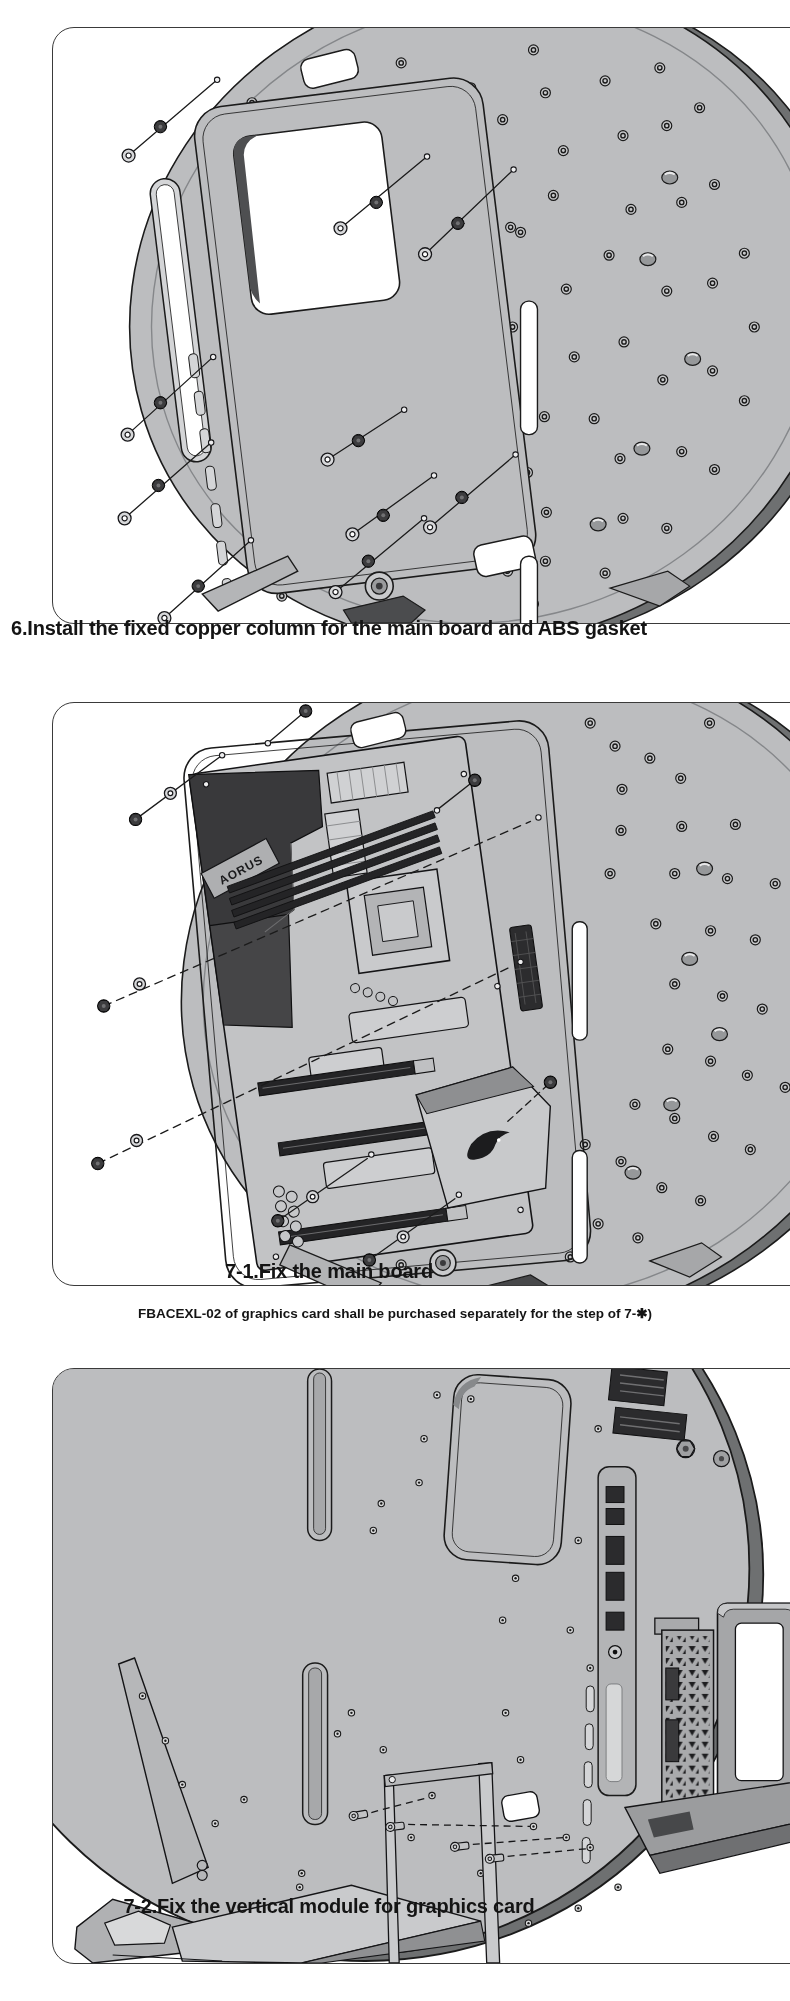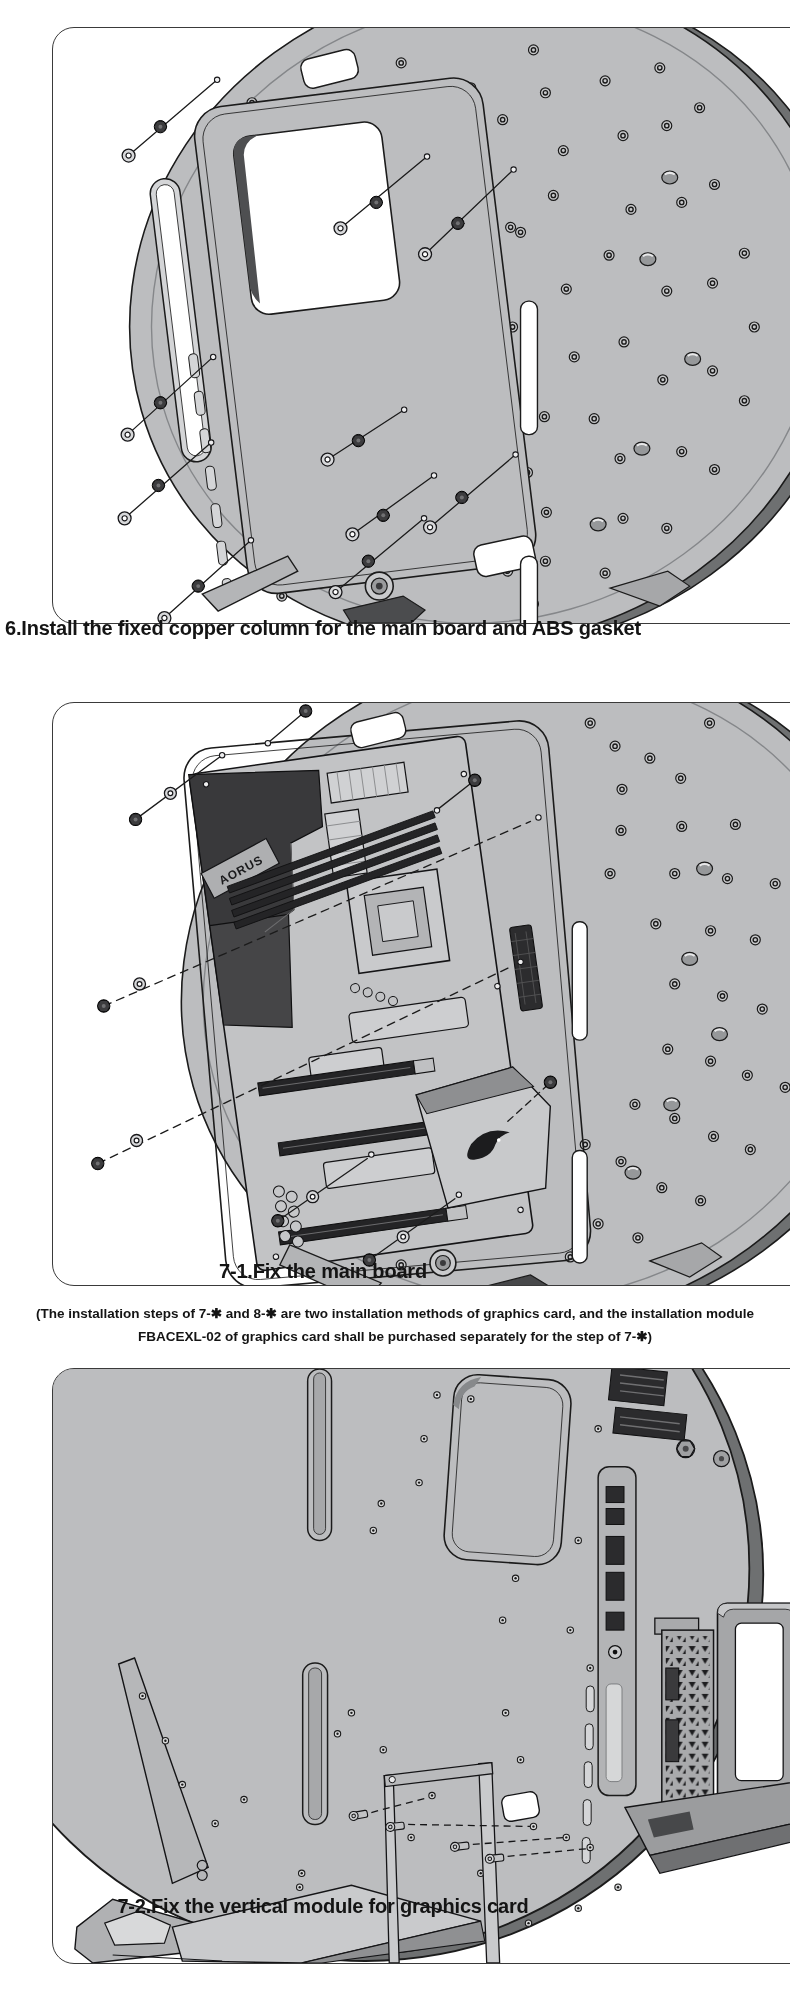--- a/index.html
+++ b/index.html
@@ -2,21 +2,21 @@
 <html><head>
 <meta charset="utf-8">
 <style>
   html,body{margin:0;padding:0;background:#ffffff;}
   body{width:790px;height:2001px;position:relative;font-family:"Liberation Sans",sans-serif;color:#141414;overflow:hidden;}
   .panel{position:absolute;left:12px;width:764px;border:1.6px solid #3a3a3a;border-radius:22px;background:#ffffff;overflow:hidden;box-sizing:border-box;}
   #panel1{top:11px;height:597px;}
   #panel2{top:686px;height:584px;}
   #panel3{top:1352px;height:596px;}
   .panel svg{display:block;width:100%;height:100%;}
-  .caption{position:absolute;left:0;width:646px;text-align:center;font-size:20px;font-weight:600;letter-spacing:-0.2px;line-height:24px;color:#141414;}
+  .caption{position:absolute;left:0;width:646px;text-align:center;font-size:20px;font-weight:600;letter-spacing:-0.2px;line-height:24px;color:#141414;padding-left:6px;}
   #cap1{top:616px;}
   #cap2{top:1248px;margin-top:11px;}
   #cap3{top:1894px;}
   .note{position:absolute;left:0;width:790px;text-align:center;font-size:13.5px;font-weight:600;line-height:23px;color:#141414;}
   #note-block{top:1302px;}
 </style>
 </head>
 <body>
 
 <figure class="panel" id="panel1">
@@ -442,21 +442,20 @@
           <line x1="424" y1="77" x2="388" y2="105" stroke="#1b1b1b" stroke-width="1.3"></line>
           <use href="#p2-nut" x="424" y="77"></use>
           <use href="#p2-target" x="386" y="107"></use>
         </g>
   </g>
 </svg>
 </figure>
 
 <div class="caption" id="cap2">7-1.Fix the main board</div>
 <div class="note" id="note-block">
-  <div>(The installation steps of 7-✱ and 8-✱ are two installation methods of graphics card, and the installation module</div>
   <div>FBACEXL-02 of graphics card shall be purchased separately for the step of 7-✱)</div>
 </div>
 
 <figure class="panel" id="panel3">
 <svg viewBox="0 0 766 596" preserveAspectRatio="none">
   <defs>
     <g id="p3-hole">
           <circle r="3.2" fill="#d8d9da" stroke="#1b1b1b" stroke-width="1.1"></circle>
           <circle r="1.2" fill="#1b1b1b"></circle>
         </g>

